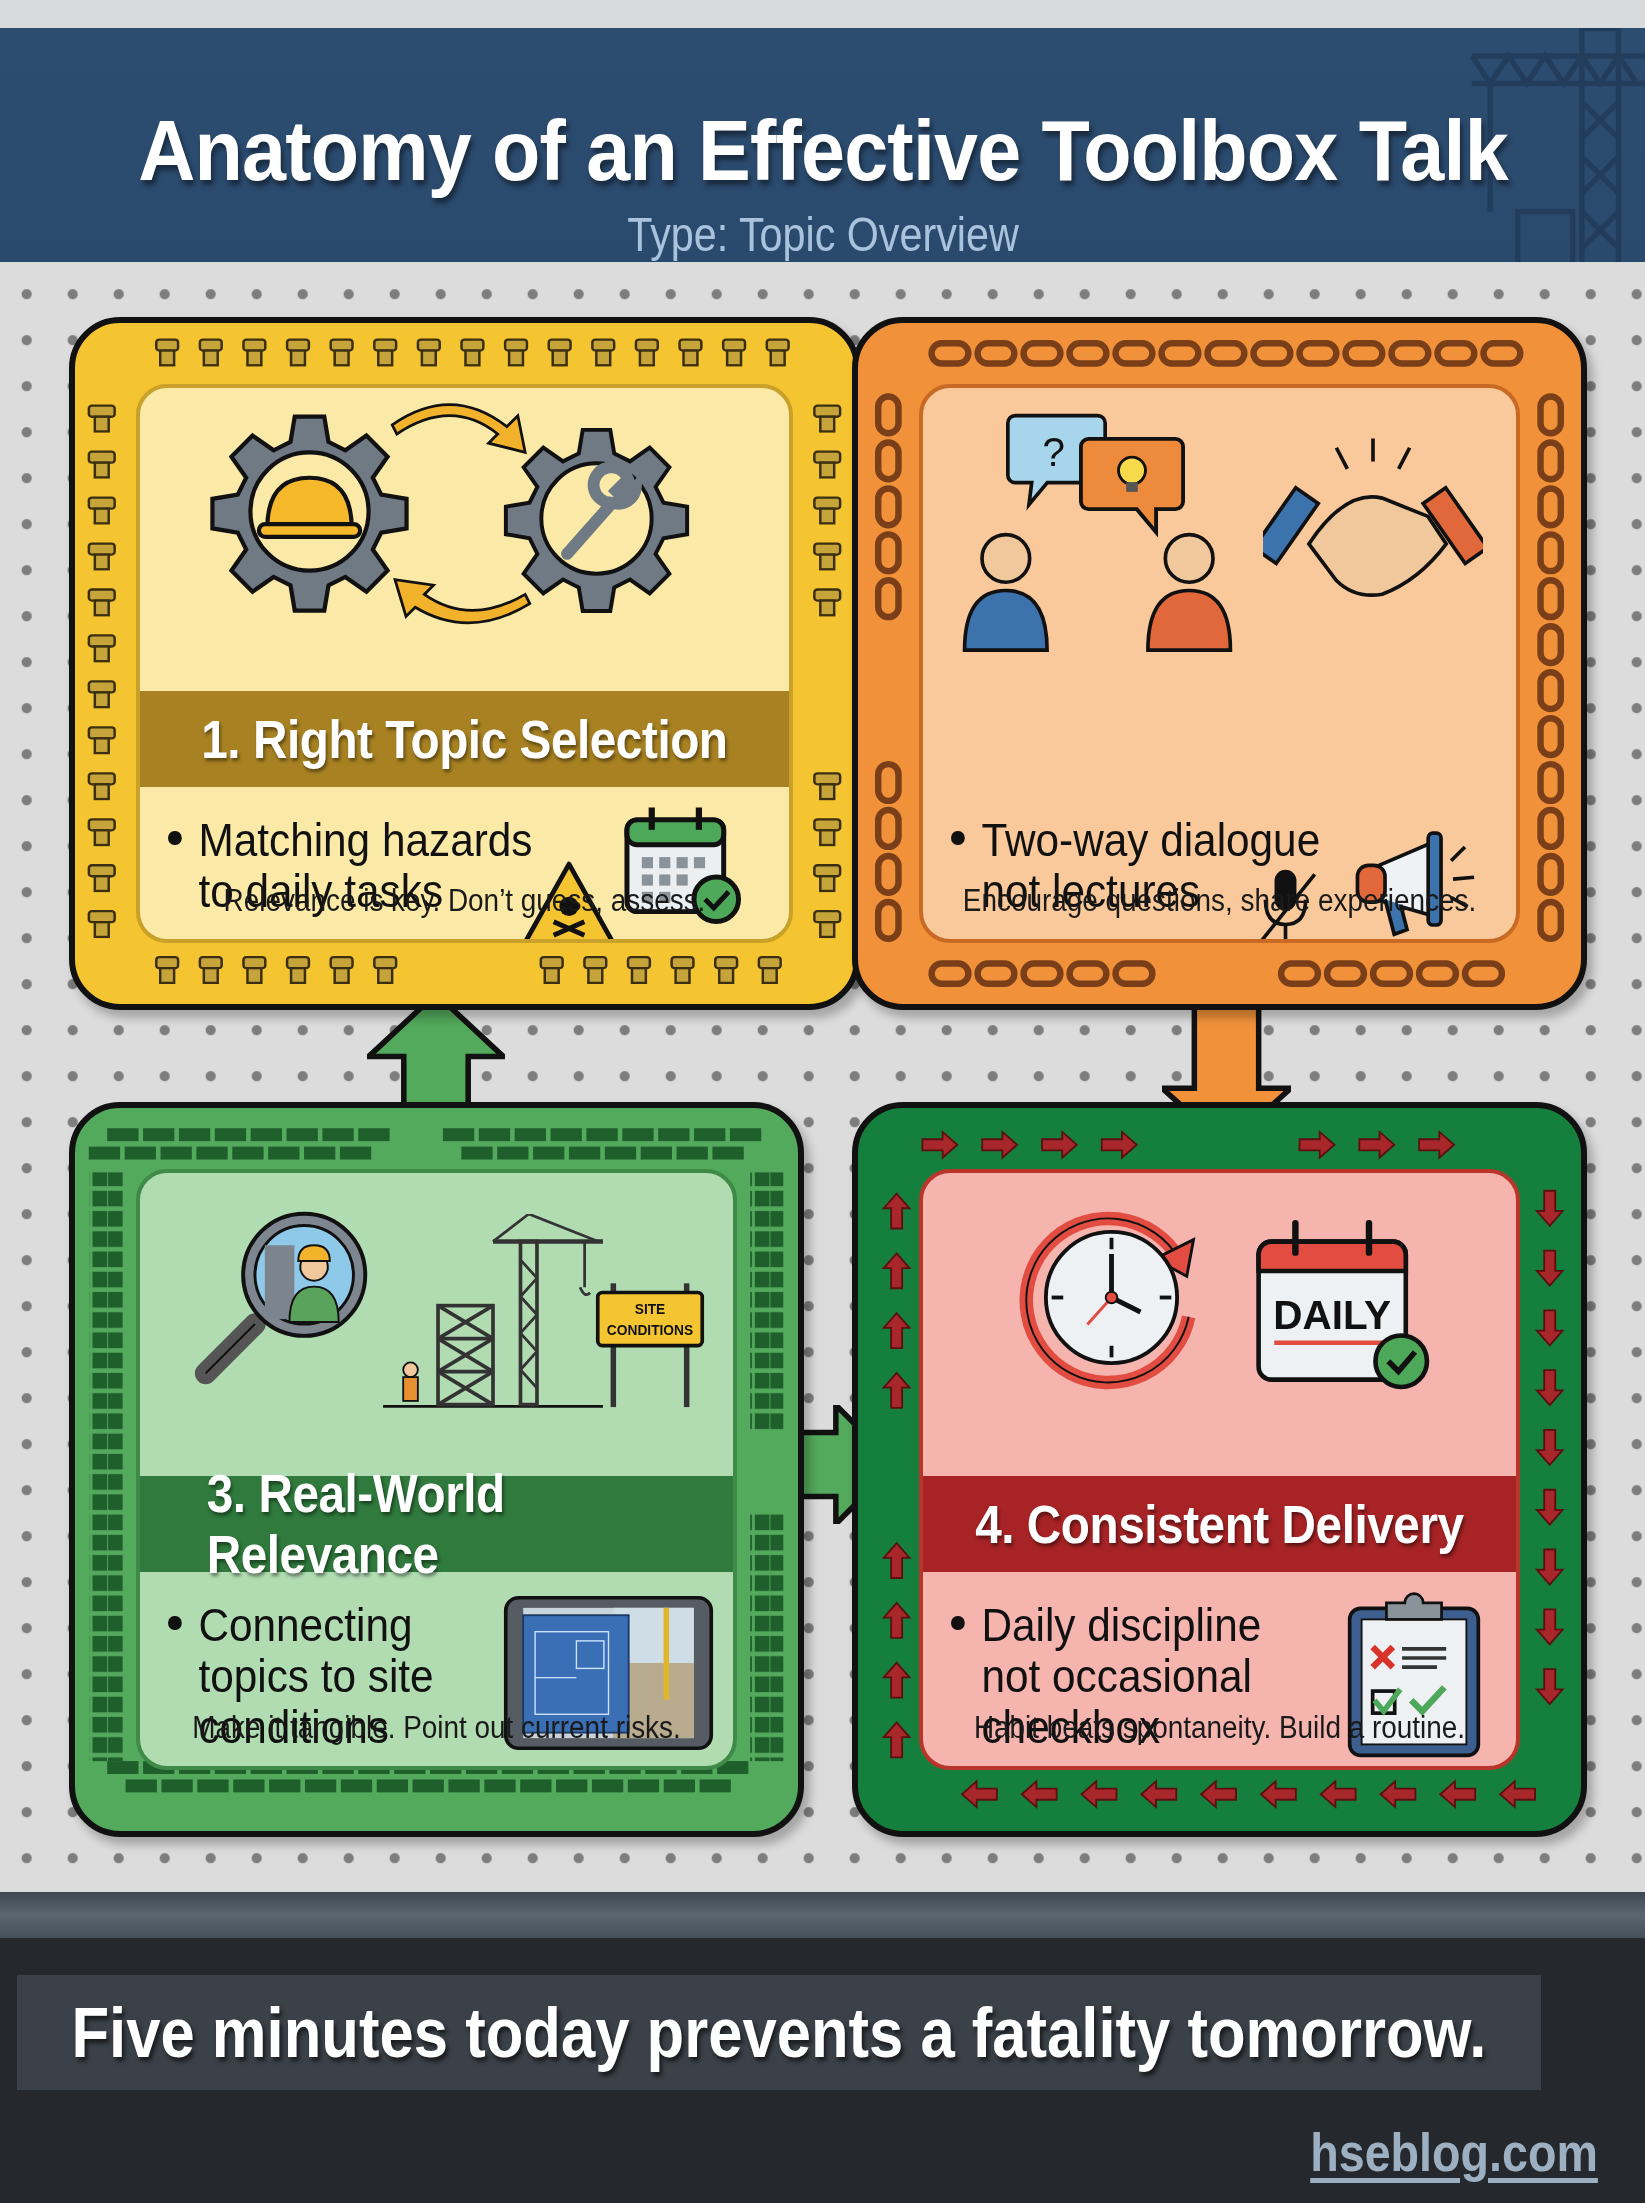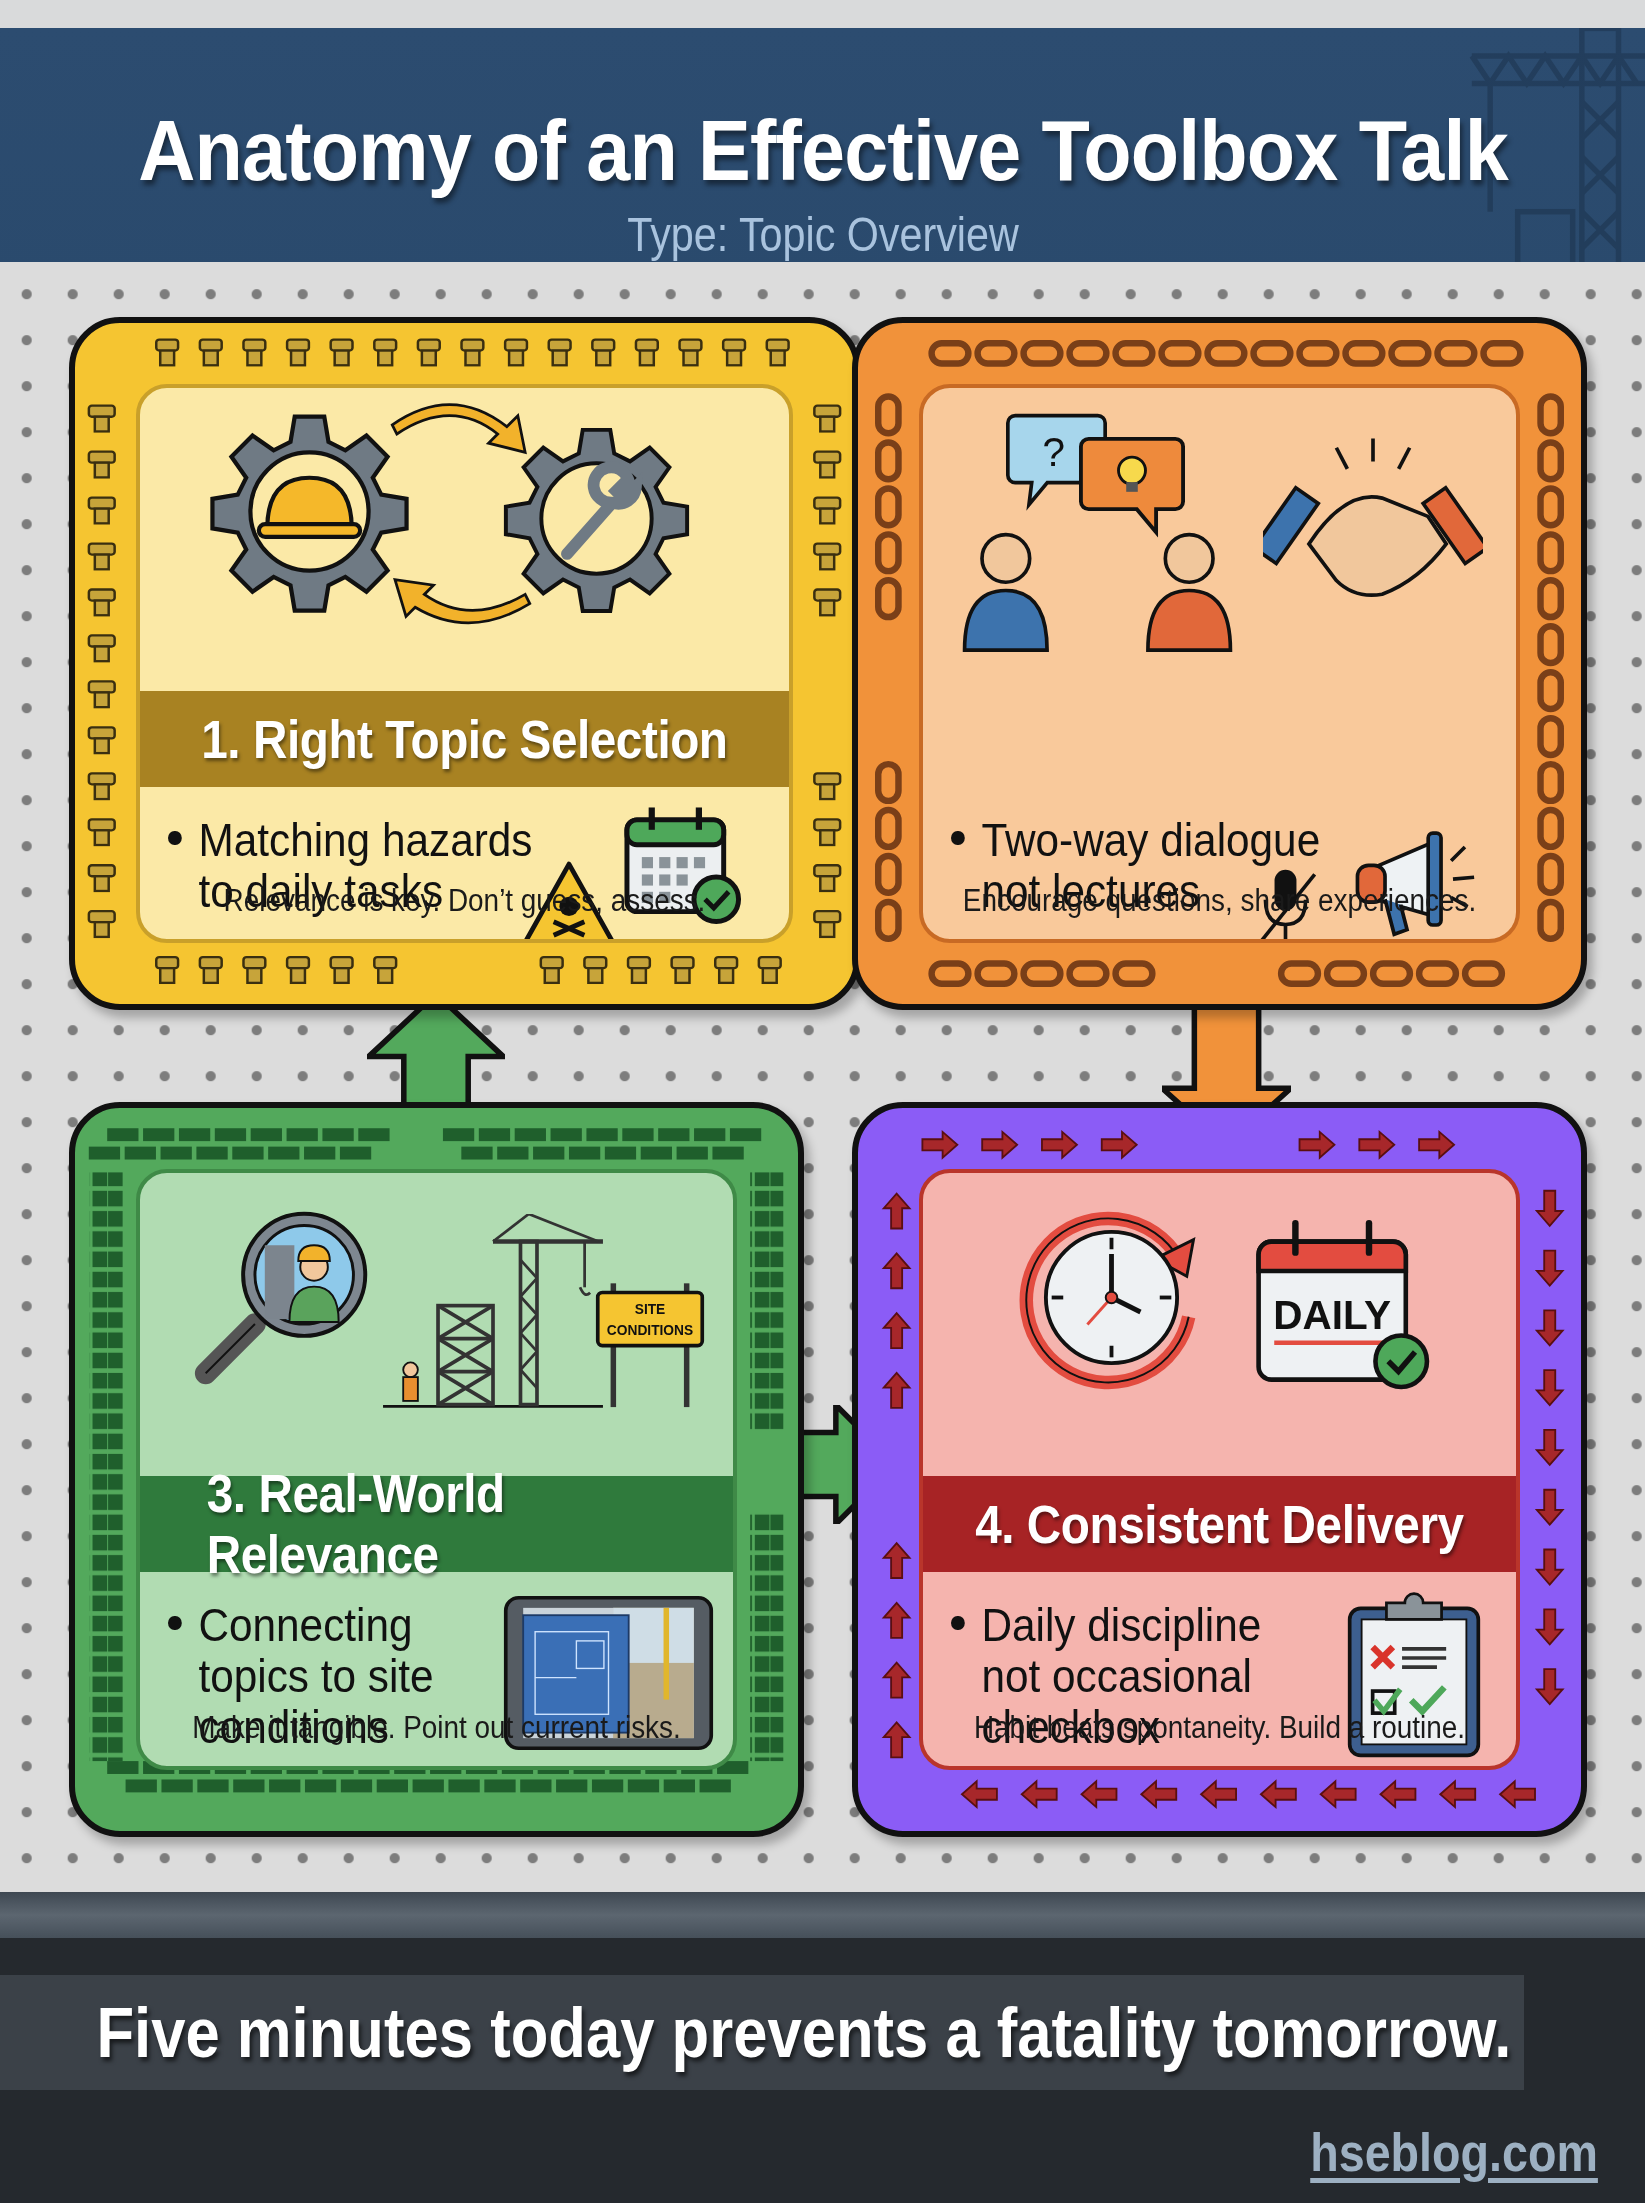--- a/index.html
+++ b/index.html
@@ -89,42 +89,42 @@
   .c1 .band { background: #a88222; }
 
   .c2 { left: 852px; top: 317px; width: 735px; height: 693px; background: #f1923a; }
   .c2 .inner { background: #f9c99b; border: 4.6px solid #c86a24; }
   .c2 .band { background: #b75f22; }
 
   .c3 { left: 69px; top: 1102px; width: 735px; height: 735px; background: #53a95c; }
   .c3 .inner { background: #b1dcb2; border: 4.6px solid #3f8a47; }
   .c3 .band { background: #2f7a3c; padding-left: 39px; }
 
-  .c4 { left: 852px; top: 1102px; width: 735px; height: 735px; background: #8b5cf6; padding-left: 34px; }
+  .c4 { left: 852px; top: 1102px; width: 735px; height: 735px; background: #15803d; padding-left: 34px; }
   .c4 .inner { background: #f5b4ae; border: 4.6px solid #b9352b; }
   .c4 .band { background: #a72325; }
 
   .deco { position: absolute; left: 0; top: 0; width: 100%; height: 100%; pointer-events: none; }
 
   
   .connector { position: absolute; }
 
   
   .floor {
     position: absolute; left: 0; top: 1892px; width: 1646px; height: 46px;
     background: linear-gradient(180deg, #3e4852 0%, #5c6670 50%, #46505a 100%);
   }
   .footer {
     position: absolute; left: 0; top: 1938px; width: 1646px; height: 266px;
     background: #25292e;
   }
   .motto-band {
-    position: absolute; left: 0; top: 37px; width: 1524px; height: 115px;
+    position: absolute; left: 17px; top: 37px; width: 1524px; height: 115px;
     background: #3b4148;
-    display: flex; align-items: center; justify-content: flex-start;
+    display: flex; align-items: center; justify-content: center;
   }
   .motto {
     font-size: 70px; font-weight: bold; color: #fff;
     text-shadow: 2.8px 3.7px 4.6px rgba(0,0,0,0.6);
     transform: scaleX(0.88);
     white-space: nowrap;
   }
   .site-link {
     position: absolute; right: 48px; top: 184px;
     font-size: 53px; font-weight: bold; color: #9db0c2;

